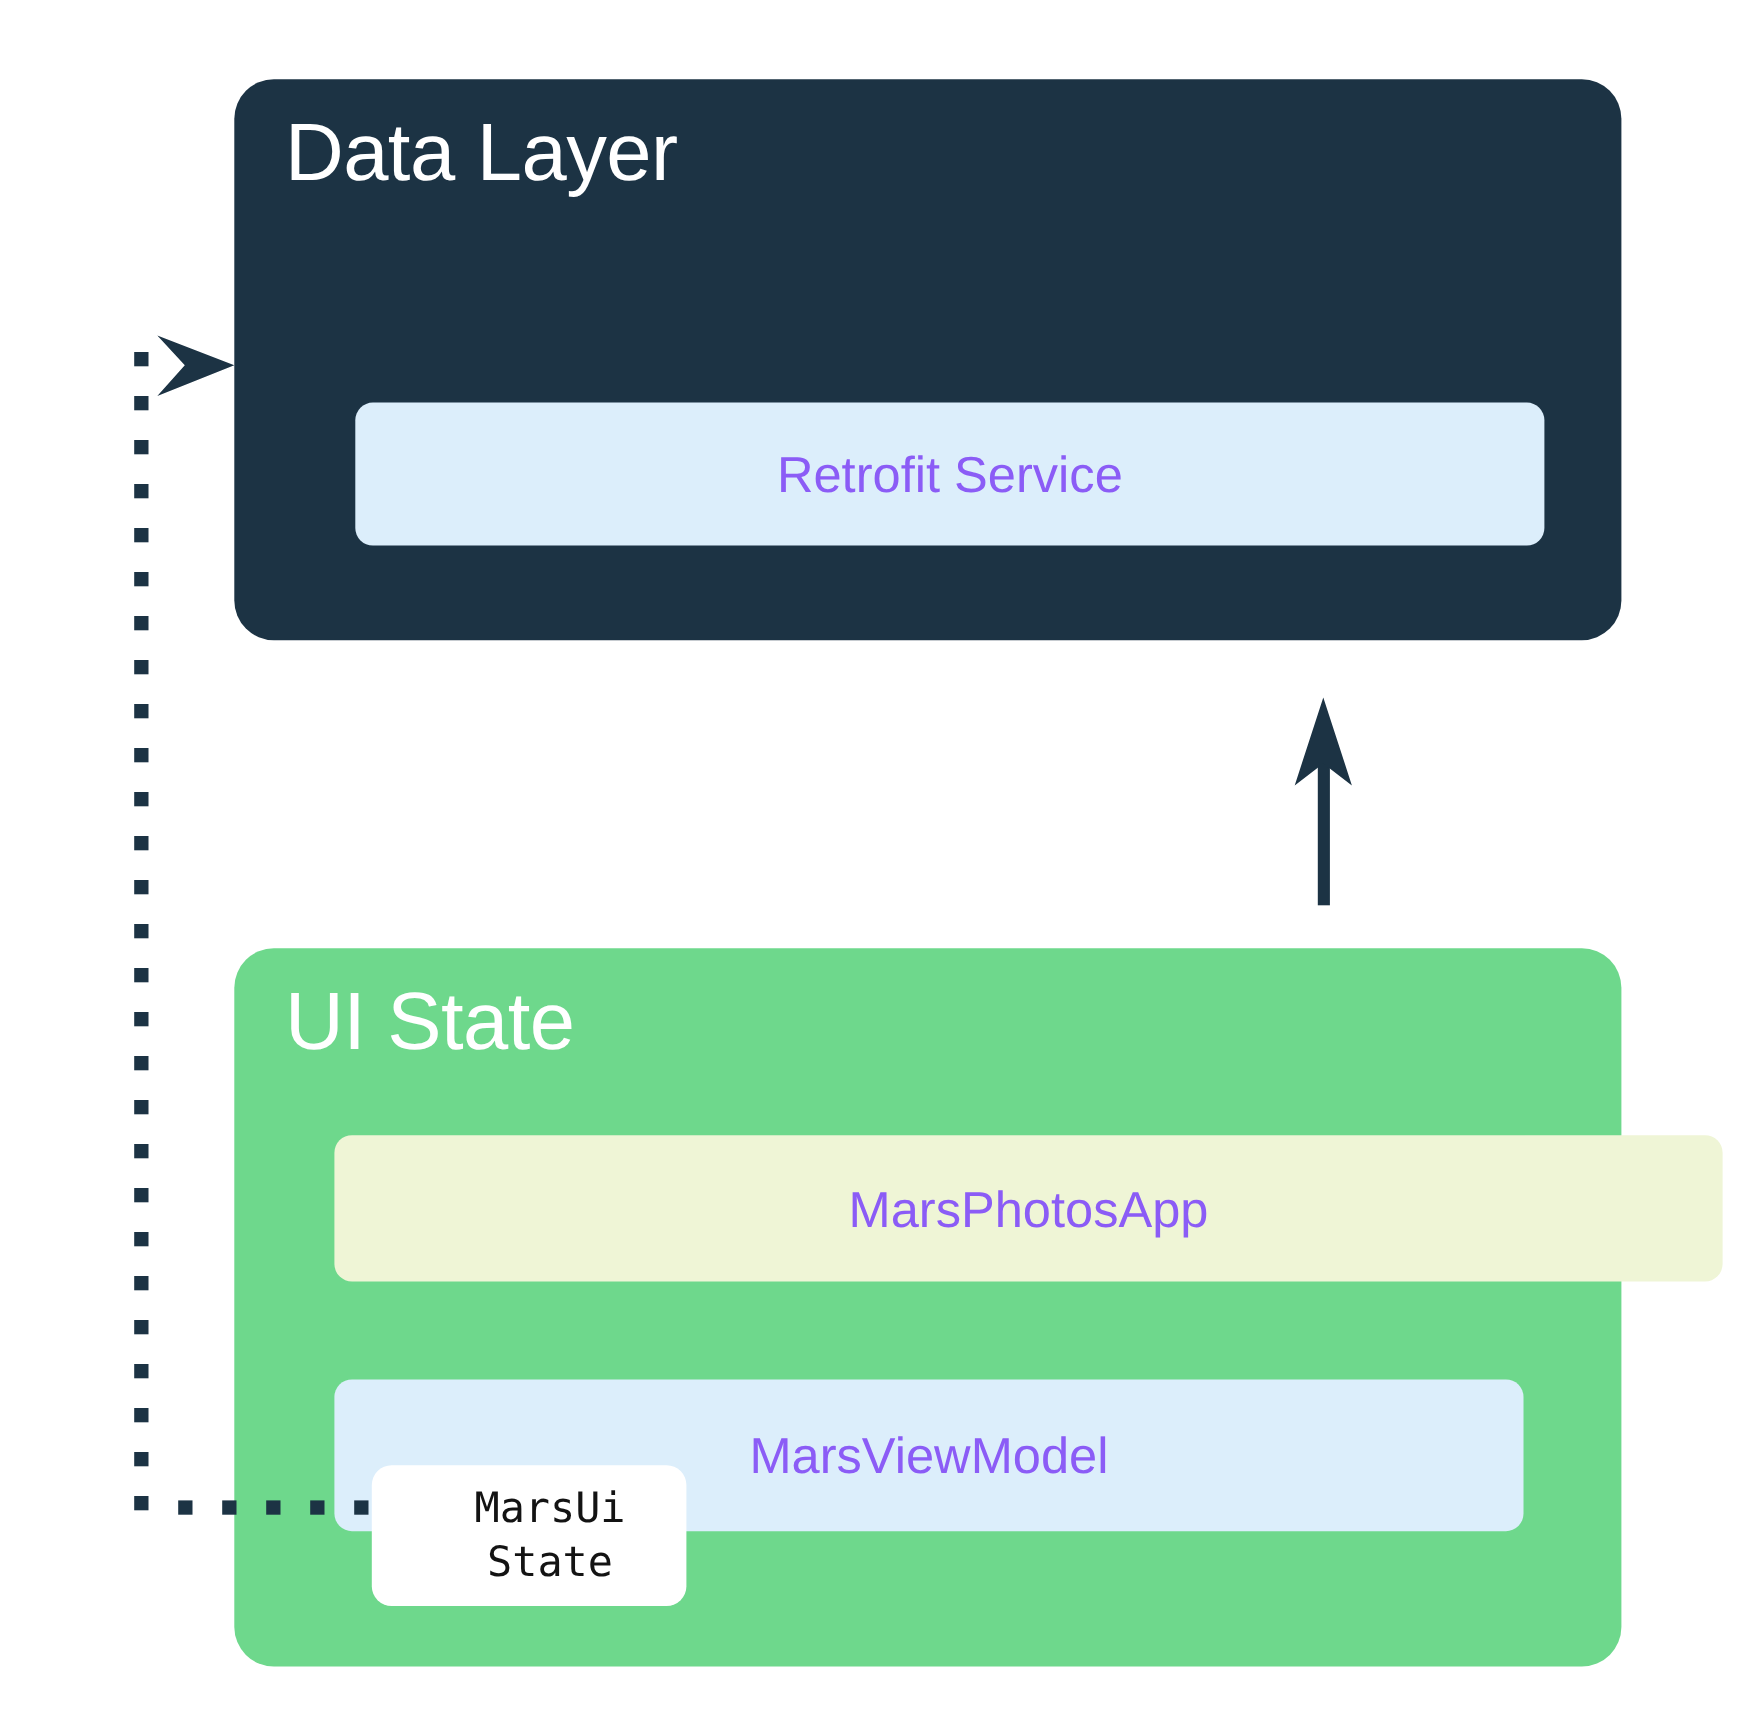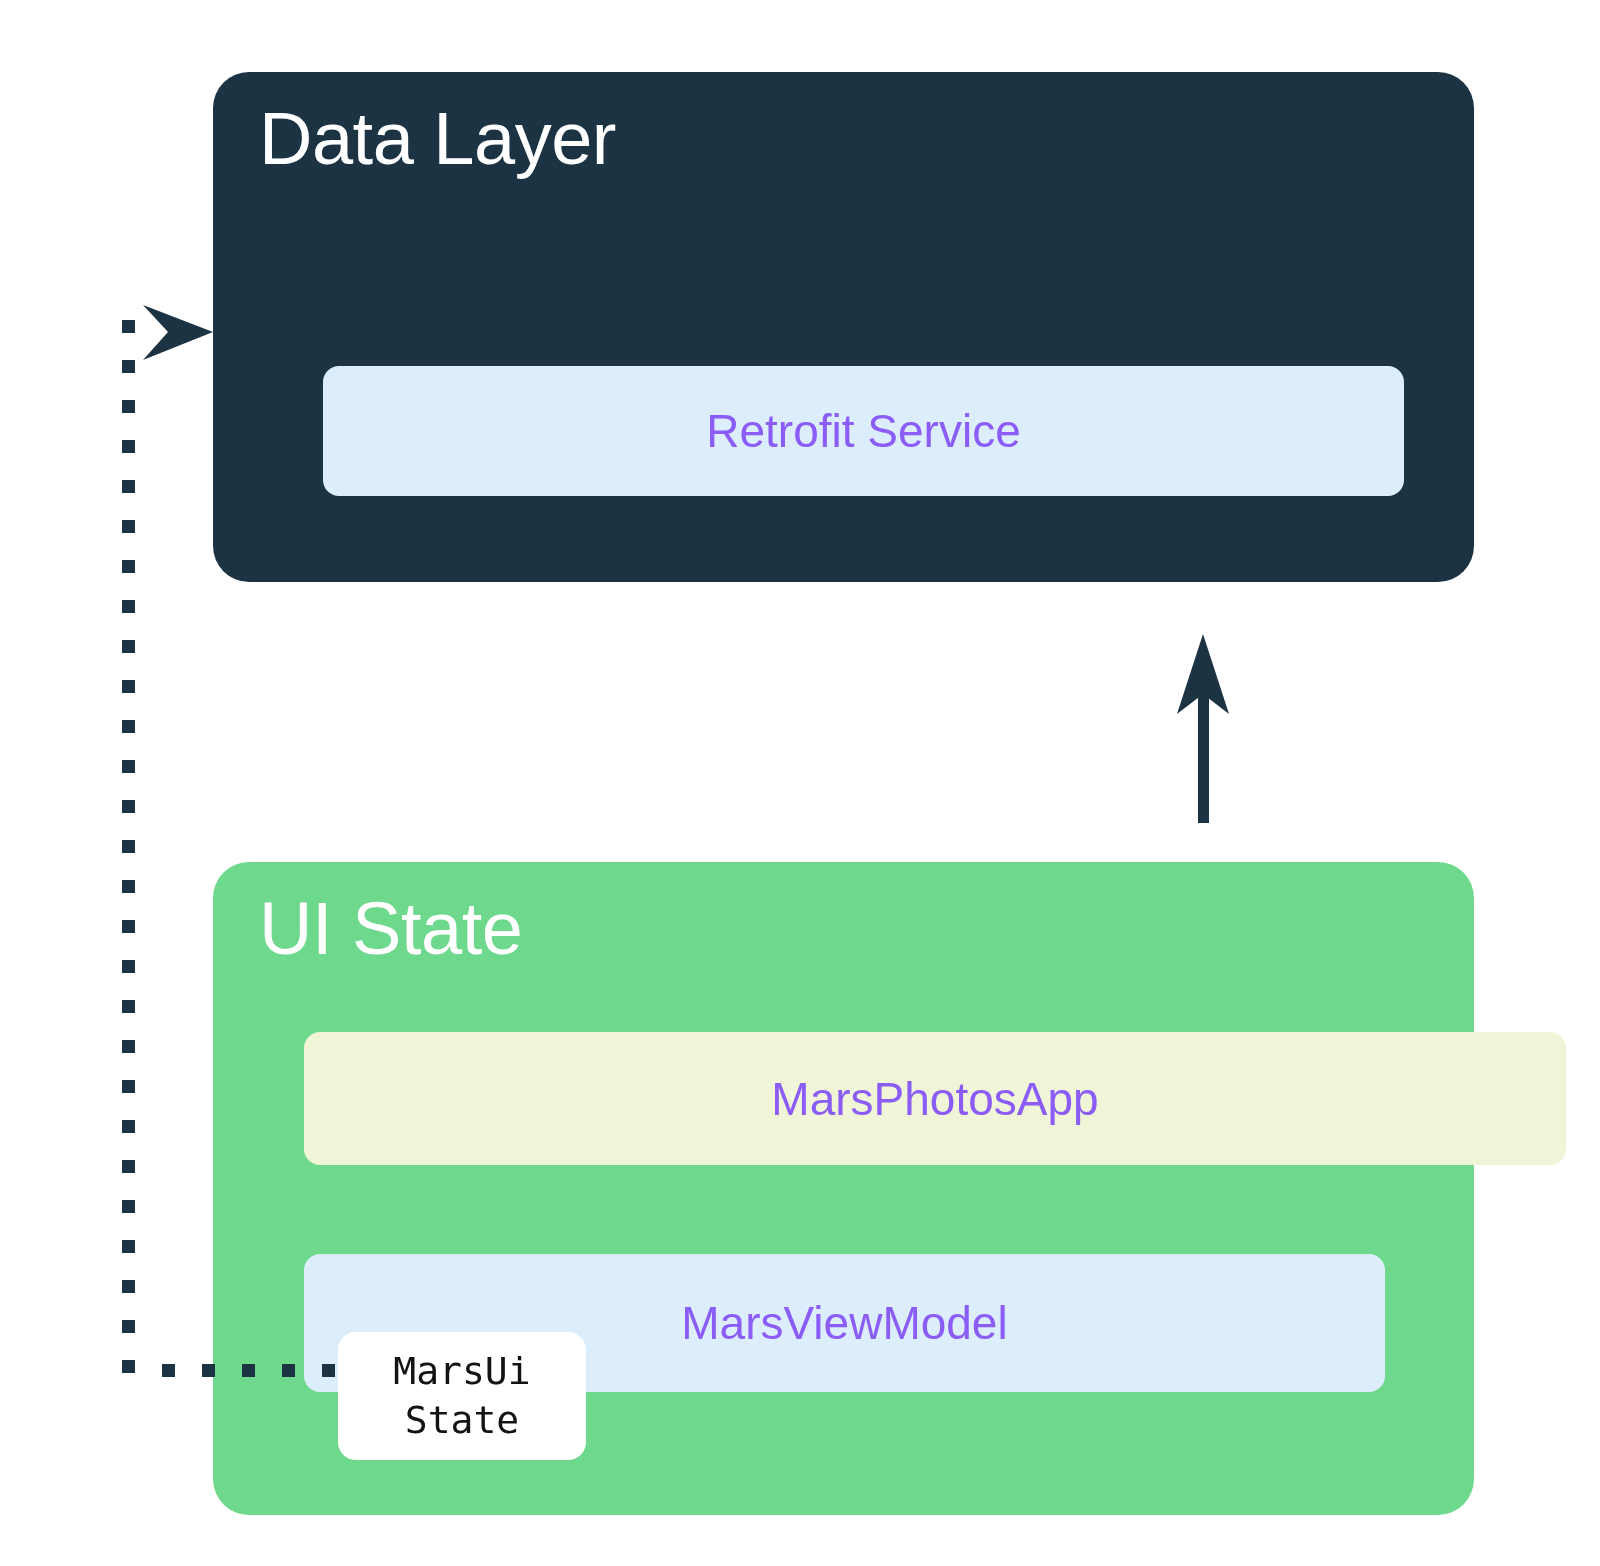--- a/index.html
+++ b/index.html
@@ -102,20 +102,21 @@
     border-radius: 18px;
     display: flex;
     flex-direction: column;
     align-items: center;
     justify-content: center;
     font-family: "DejaVu Sans Mono", "Liberation Mono", monospace;
     font-size: 38px;
     line-height: 1.28;
     color: #131313;
     z-index: 6;
+    padding-left: 38px;
   }
   #mars-ui-state-card span { display: block; }
 
   
   .dot {
     position: absolute;
     width: 13px;
     height: 13px;
     background: #1c3344;
     z-index: 4;

